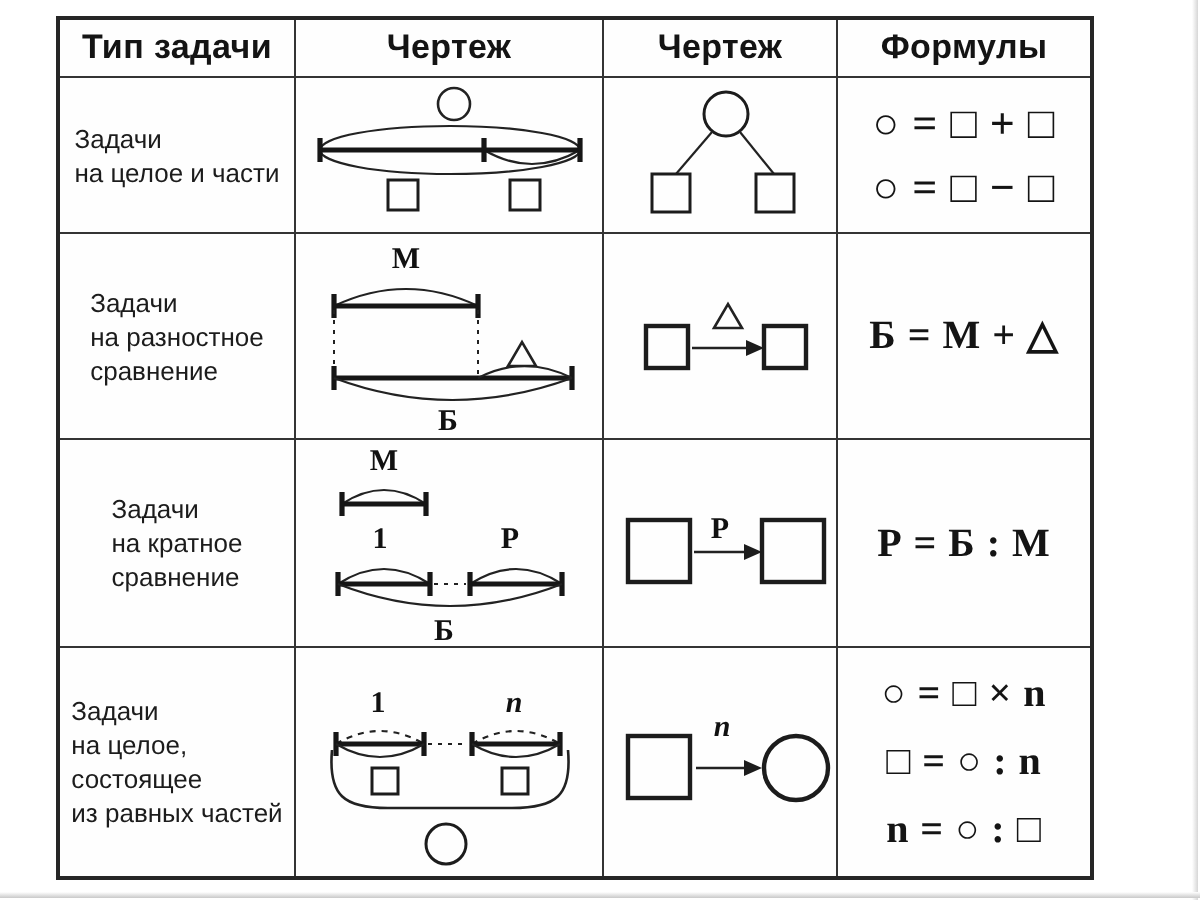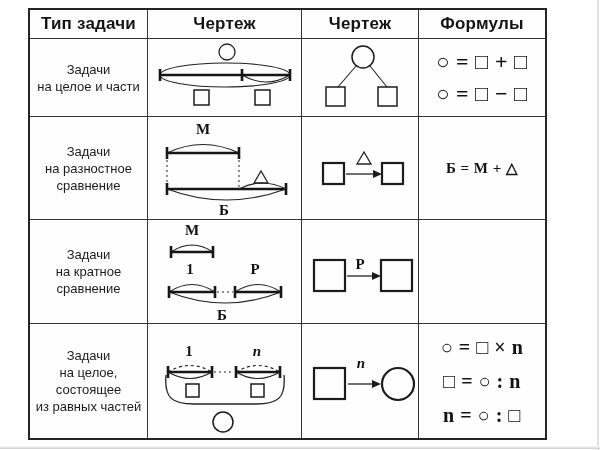--- a/index.html
+++ b/index.html
@@ -35,29 +35,29 @@
     display:flex;align-items:center;justify-content:center;
     overflow:hidden;box-sizing:border-box;
   }
   .cell.lc{border-right:none;}
   .cell.lr{border-bottom:none;}
   .hdr{
     font-weight:bold;font-size:17px;color:#141414;
     letter-spacing:.2px;
   }
   .typ{
-    font-size:13px;color:#1c1c1c;text-align:center;
+    font-size:13px;color:#1c1c1c;text-align:left;
     white-space:pre-line;line-height:17px;
   }
   .formulas{
     font-family:"Liberation Serif",serif;font-weight:bold;color:#141414;
     text-align:center;letter-spacing:.5px;
   }
   .f-two{font-size:22px;line-height:32px;}
-  .f-three{font-size:15px;line-height:22px;}
+  .f-three{font-size:20px;line-height:22px;}
   .f-big{font-size:20px;line-height:34px;}
   svg{display:block;}
   .ln{stroke:#222;stroke-width:1.3;fill:none;}
   .thin{stroke:#222;stroke-width:1.1;fill:none;}
   .thick{stroke:#161616;stroke-width:2.6;fill:none;}
   .bold-sq{stroke:#1c1c1c;stroke-width:2.2;fill:none;}
   .md-sq{stroke:#1c1c1c;stroke-width:1.5;fill:none;}
   .dash3{stroke-dasharray:3,3;}
   .dash2{stroke-dasharray:2,3;stroke-width:1;}
   .arrow-head{fill:#1c1c1c;stroke:none;}
@@ -181,20 +181,21 @@
     <svg width="115" height="100" viewBox="0 0 115 100">
       <rect class="bold-sq" x="11" y="38" width="31" height="31"></rect>
       <rect class="bold-sq" x="78" y="38" width="31" height="31"></rect>
       <text class="lbl" x="57" y="47">Р</text>
       <line class="ln" x1="44" y1="54" x2="71" y2="54"></line>
       <polygon class="arrow-head" points="78,54 69,50 69,58"></polygon>
     </svg>
   </div>
   <div class="cell formulas f-three lc">
     <div>
+      <div>Р = Б : М</div>
     </div>
   </div>
 
   <div class="cell typ lr">Задачи
 на целое,
 состоящее
 из равных частей</div>
   <div class="cell lr">
     <svg width="150" height="110" viewBox="0 0 150 110">
       <text class="lbl" x="39" y="30">1</text>

